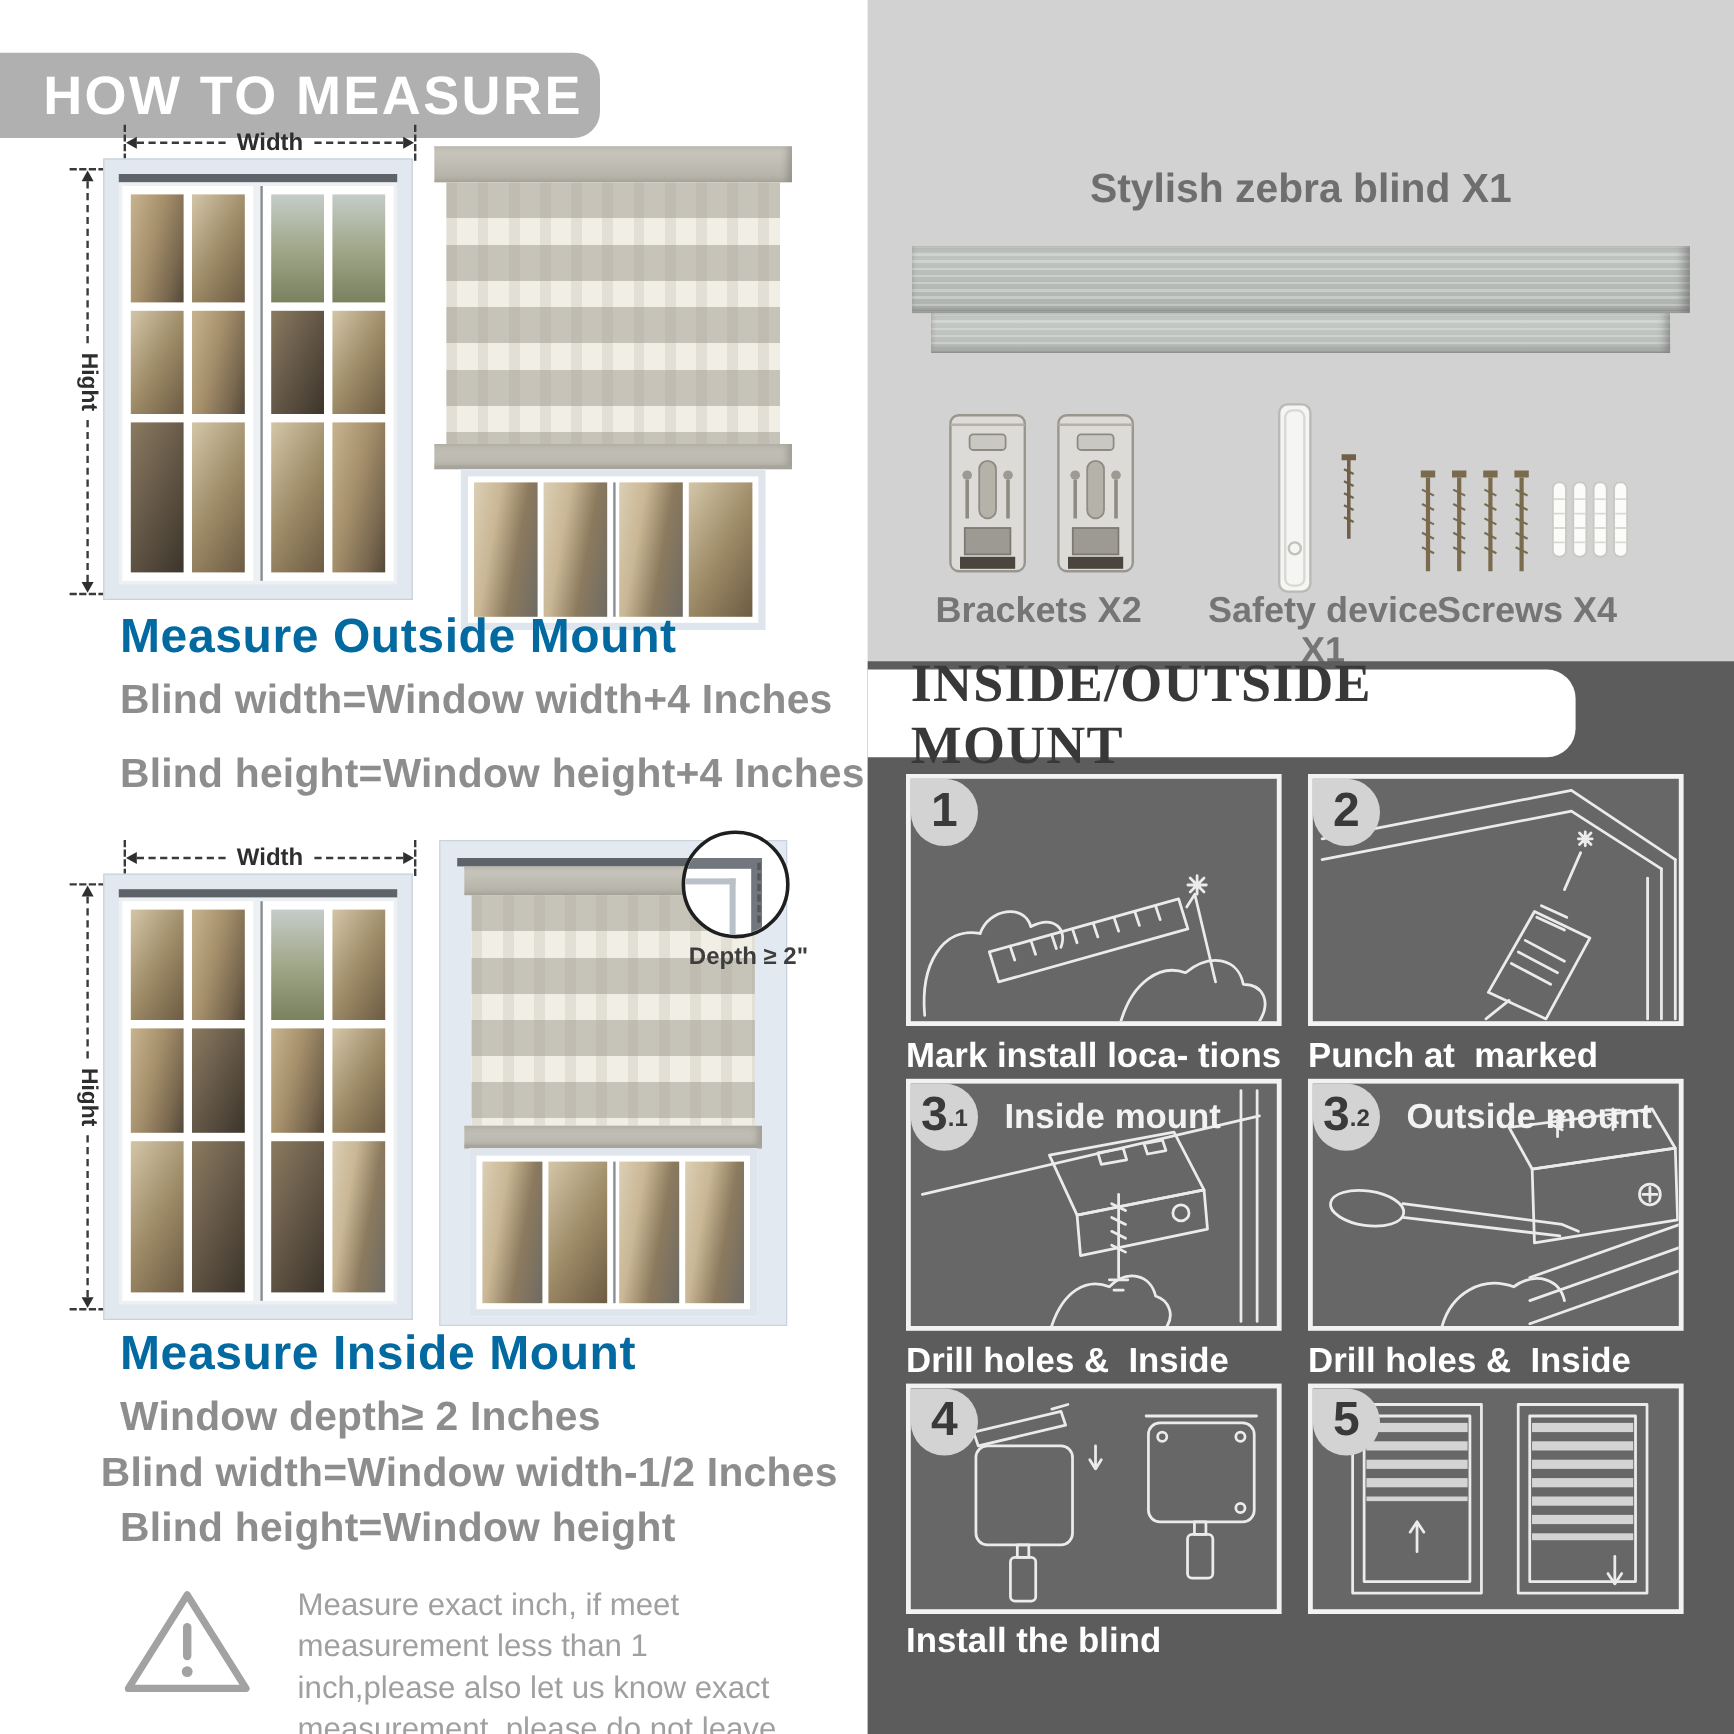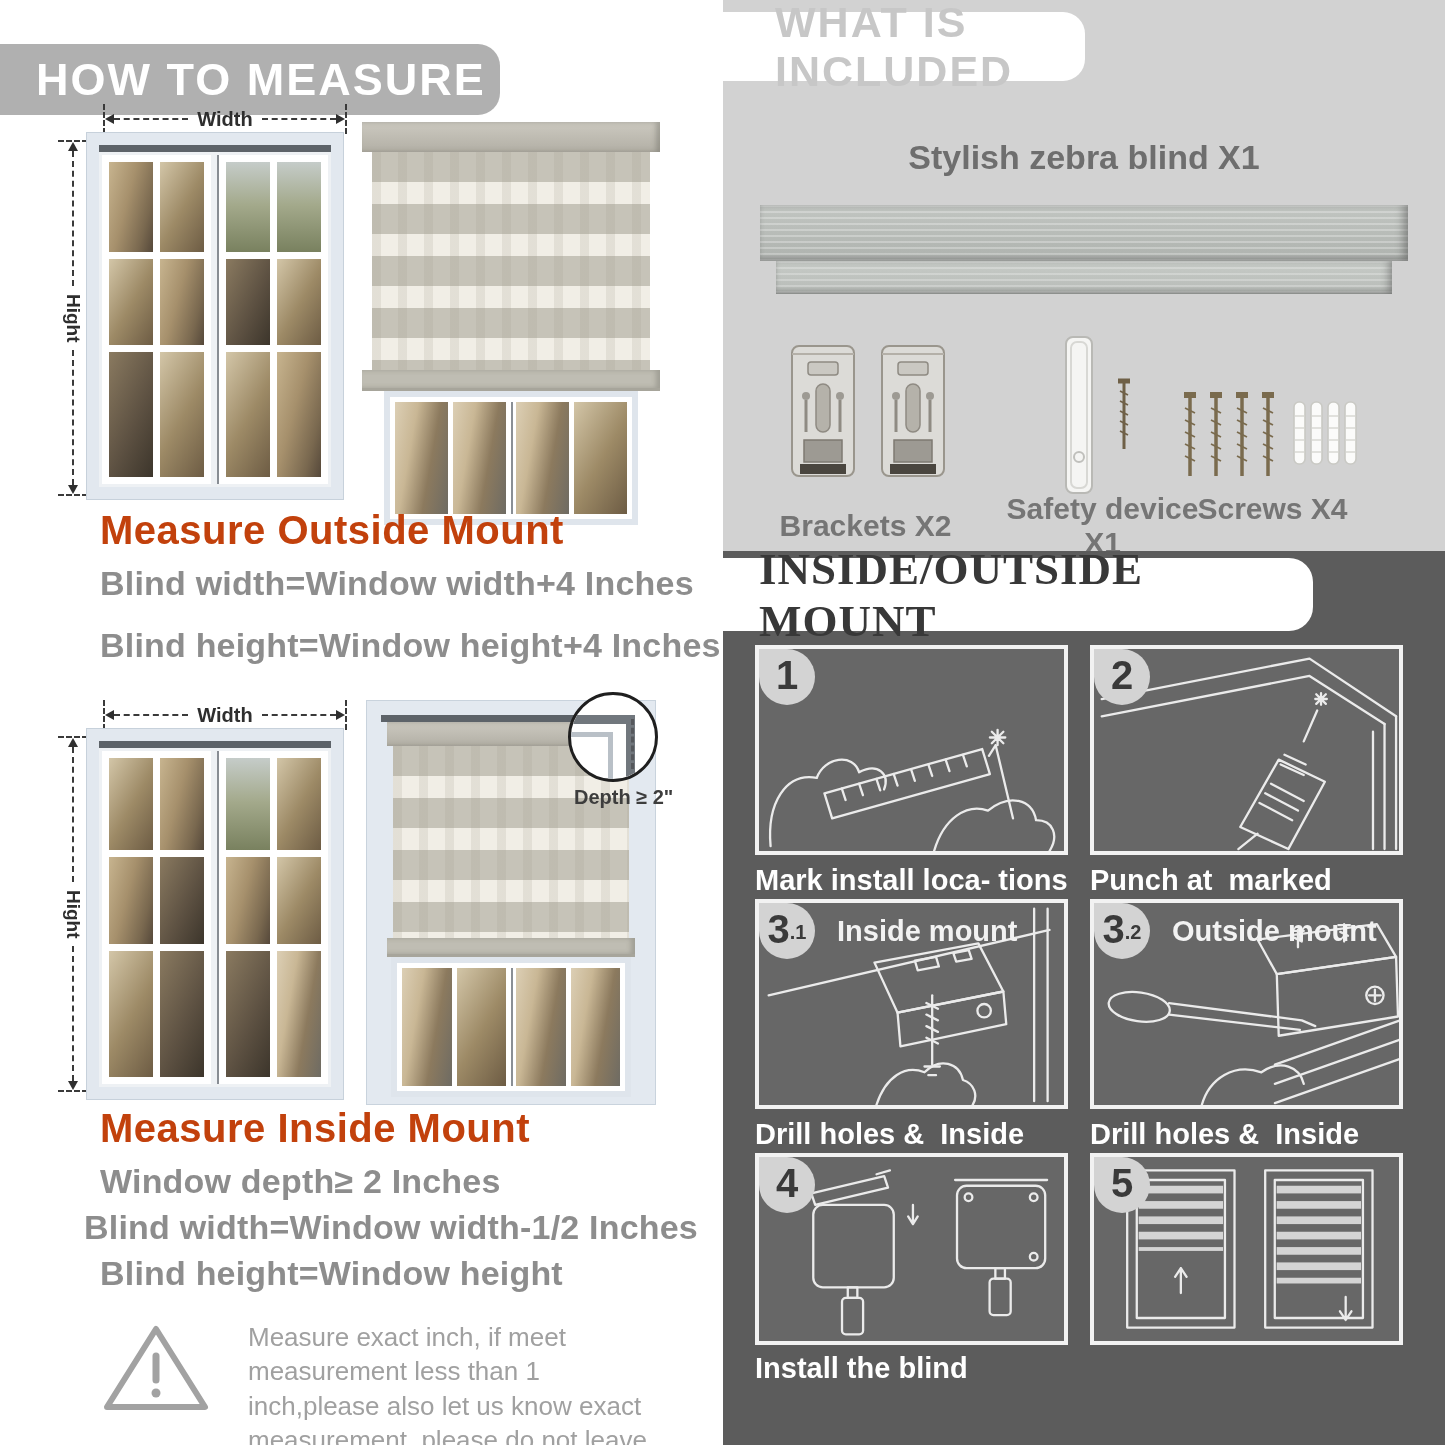--- a/index.html
+++ b/index.html
@@ -45,21 +45,21 @@
   
   .fabric{background:
       repeating-linear-gradient(90deg,rgba(160,155,140,.18) 0 9px,rgba(255,255,255,0) 9px 26px),
       repeating-linear-gradient(180deg,#c6c3b8 0px,#c6c3b8 30px,#f1eee6 30px,#f1eee6 52px);}
   .rail-top{background:linear-gradient(180deg,#ccc9c0,#b2afa5);box-shadow:inset -4px 0 5px rgba(90,88,80,.35);}
   .rail-bot{background:#bfbdb3;border-bottom:3px solid #a7a59b;box-shadow:inset -4px 0 5px rgba(90,88,80,.3);}
   .mini-window{border:6px solid #dfe5ec;background:#ffffff;padding:5px;display:flex;gap:5px;}
   .mini-cas{flex:1;display:grid;grid-template-columns:1fr 1fr;gap:5px;}
   .mini-cas + .mini-cas{border-left:2px solid #8a8f95;padding-left:3px;}
 
-  .h-title{font-size:40px;font-weight:bold;color:#c2410c;letter-spacing:.5px;}
+  .h-title{font-size:40px;font-weight:bold;color:#0369a1;letter-spacing:.5px;}
   .h-line{font-size:34px;font-weight:bold;color:#8d8d8d;letter-spacing:.2px;}
 
   .detail-circle{width:90px;height:90px;border:3px solid #1f1f1f;border-radius:50%;background:#ffffff;overflow:hidden;}
   .corner1{position:absolute;left:-12%;top:24%;width:78%;height:90%;
            border-top:9px solid #71777d;border-right:9px solid #71777d;}
   .corner2{position:absolute;left:-12%;top:44%;width:56%;height:70%;
            border-top:5px solid #b9c0c7;border-right:5px solid #b9c0c7;}
   .corner3{position:absolute;left:72%;top:28%;height:60%;border-left:3px dashed #55585c;}
   .depth-note{font-size:20px;font-weight:bold;color:#3d3d3d;white-space:nowrap;}
 
@@ -237,21 +237,20 @@
   <div class="abs h-line" style="left:100px;top:1254px;">Blind height=Window height</div>
 
   <svg class="abs" style="left:100px;top:1322px;" width="112" height="92" viewBox="0 0 112 92">
     <path d="M56,7 L105,85 L7,85 Z" fill="none" stroke="#a2a2a2" stroke-width="6" stroke-linejoin="round"></path>
     <line x1="56" y1="34" x2="56" y2="58" stroke="#a2a2a2" stroke-width="7" stroke-linecap="round"></line>
     <circle cx="56" cy="71" r="4.5" fill="#a2a2a2"></circle>
   </svg>
   <div class="abs warn-text" style="left:248px;top:1320px;">Measure exact inch, if meet measurement less than 1 inch,please also let us know exact measurement, please do not leave it</div>
 
   <div class="abs panel-included"></div>
-  <div class="abs hdr-included">WHAT IS INCLUDED</div>
   <div class="abs product-title">Stylish zebra blind X1</div>
 
   <div class="abs headrail-top"></div>
   <div class="abs headrail-bot"></div>
 
   <svg class="abs" style="left:788px;top:336px;" width="160" height="152" viewBox="0 0 160 152">
     <g>
       <rect x="4" y="10" width="62" height="130" rx="7" fill="#dcdbd7" stroke="#9a968d" stroke-width="2"></rect>
       <line x1="4" y1="18" x2="66" y2="18" stroke="#b4b0a8" stroke-width="2"></line>
       <rect x="20" y="26" width="30" height="13" rx="3" fill="#cac8c2" stroke="#8f8b83" stroke-width="1.5"></rect>
@@ -324,21 +323,21 @@
           <rect x="0" y="0" width="11" height="62" rx="5" fill="#fbfbfa" stroke="#c9c9c4" stroke-width="1.6"></rect>
           <path d="M1,14 h9 M1,26 h9 M1,38 h9 M1,50 h9" stroke="#d9d9d4" stroke-width="1.5"></path>
         </g>
       <g transform="translate(163,14)">
           <rect x="0" y="0" width="11" height="62" rx="5" fill="#fbfbfa" stroke="#c9c9c4" stroke-width="1.6"></rect>
           <path d="M1,14 h9 M1,26 h9 M1,38 h9 M1,50 h9" stroke="#d9d9d4" stroke-width="1.5"></path>
         </g>
     </g>
   </svg>
 
-  <div class="abs hw-label" style="left:768px;top:492px;width:195px;margin-top:17px;">Brackets X2</div>
+  <div class="abs hw-label" style="left:768px;top:492px;width:195px;">Brackets X2</div>
   <div class="abs hw-label" style="left:985px;top:492px;width:235px;">Safety device X1</div>
   <div class="abs hw-label" style="left:1180px;top:492px;width:185px;">Screws X4</div>
 
   <div class="abs panel-mount"></div>
   <div class="abs hdr-mount">INSIDE/OUTSIDE MOUNT</div>
 
   <div class="abs step-panel" style="left:755px;top:645px;width:313px;height:210px;">
     <div class="step-badge">
       <span class="badge-num">1</span>
         <span class="badge-sub"></span>

